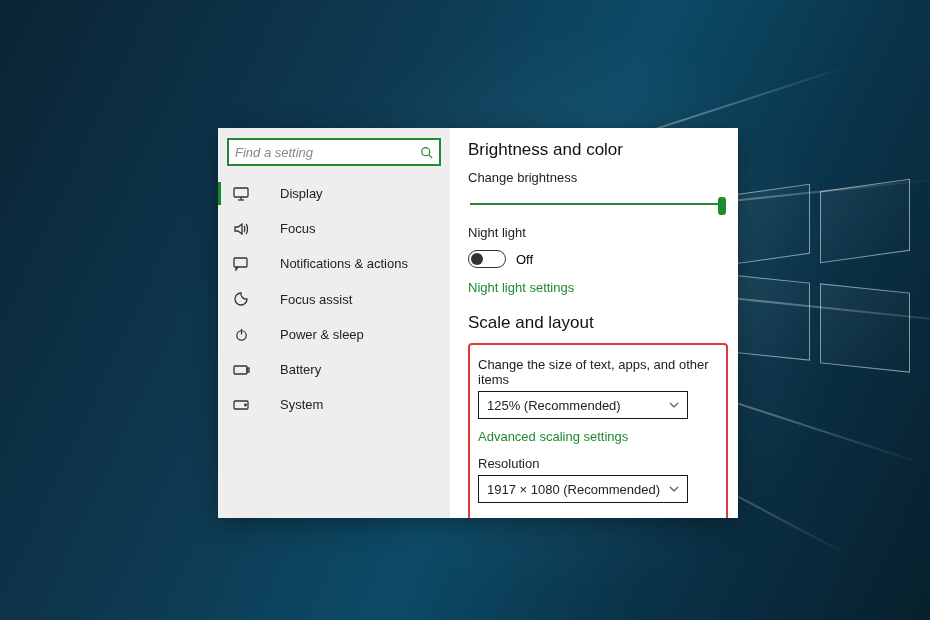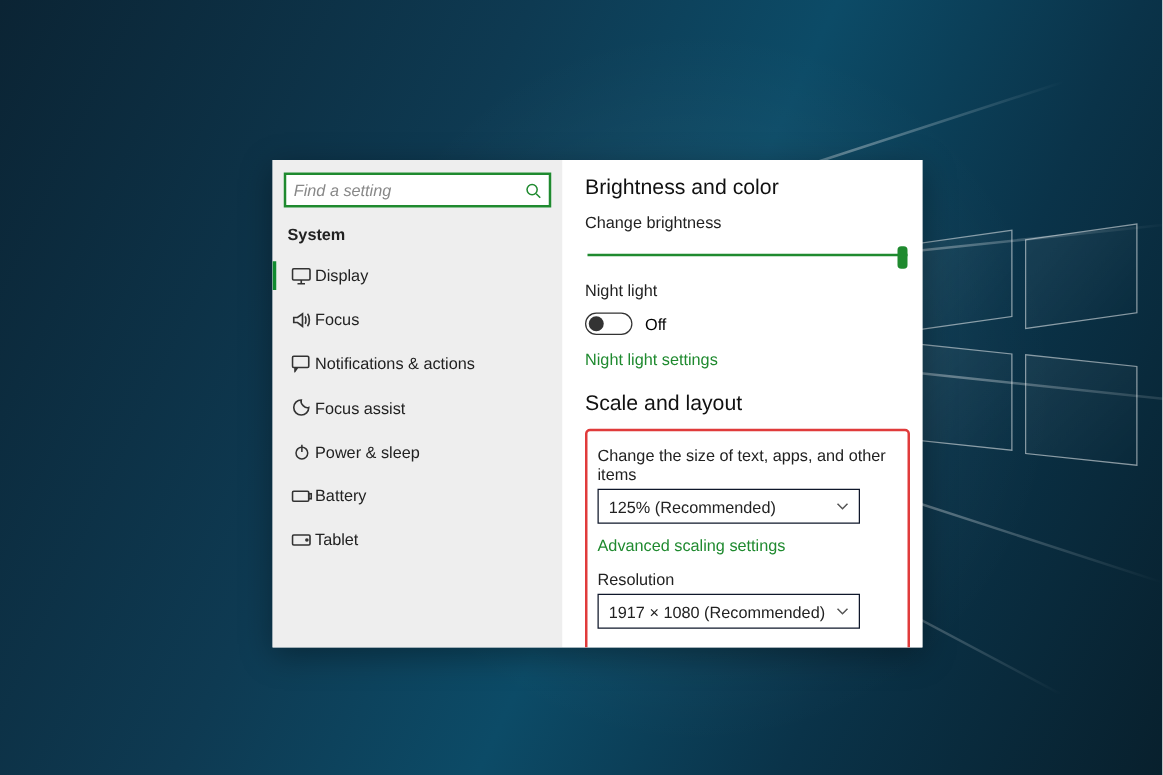--- a/index.html
+++ b/index.html
@@ -63,21 +63,21 @@
   }
   .search input {
     flex:1; border:none; outline:none; font-size:13px;
     font-family: inherit; color:#555; background:transparent;
   }
   .search input::placeholder { color:#888; font-style: italic; }
   .search .sicon { color:#1f8a2f; font-size:13px; }
   .section-title { font-weight:600; font-size:13px; padding: 4px 12px 8px 12px; }
   .nav { display:flex; flex-direction:column; }
   .nav-item {
-    display:flex; align-items:center; gap:2px;
+    display:flex; align-items:center; gap:30px;
     padding: 10px 12px 10px 14px;
     cursor: pointer;
     position: relative;
   }
   .nav-item.active::before {
     content:""; position:absolute; left:0; top:6px; bottom:6px; width:3px; background:#0f8a2f;
   }
   .nav-item .nicon { width:18px; display:flex; justify-content:center; color:#333; }
   .nav-item .nlabel { color:#222; }
   svg { display:block; }
@@ -140,21 +140,20 @@
         <div class="search">
           <input type="text" placeholder="Find a setting" style="">
           <span class="sicon">
             <svg width="13" height="13" viewBox="0 0 16 16" fill="none" stroke="#1f8a2f" stroke-width="1.5">
               <circle cx="7" cy="7" r="5"></circle>
                 <line x1="11" y1="11" x2="15" y2="15"></line>
             </svg>
           </span>
         </div>
       </div>
-      <div class="section-title">System</div>
       <div class="nav">
 
         <div class="nav-item active">
           <span class="nicon">
             <svg width="16" height="14" viewBox="0 0 16 14" fill="none" stroke="#333" stroke-width="1.3">
               <rect x="1" y="1" width="14" height="9" rx="1"></rect>
                 <line x1="5" y1="13" x2="11" y2="13"></line>
                 <line x1="8" y1="10" x2="8" y2="13"></line>
             </svg>
           </span>
@@ -211,21 +210,21 @@
           <span class="nlabel">Battery</span>
         </div>
 
         <div class="nav-item">
           <span class="nicon">
             <svg width="16" height="10" viewBox="0 0 16 10" fill="none" stroke="#333" stroke-width="1.3">
               <rect x="1" y="1" width="14" height="8" rx="1"></rect>
                 <circle cx="12.5" cy="5" r="0.8" fill="#333"></circle>
             </svg>
           </span>
-          <span class="nlabel">Tablet</span>
+          <span class="nlabel">System</span>
         </div>
 
 
       </div>
     </div>
 
     <div class="content">
       <div class="h1">Brightness and color</div>
       <div class="label">Change brightness</div>
       <div class="slider">

